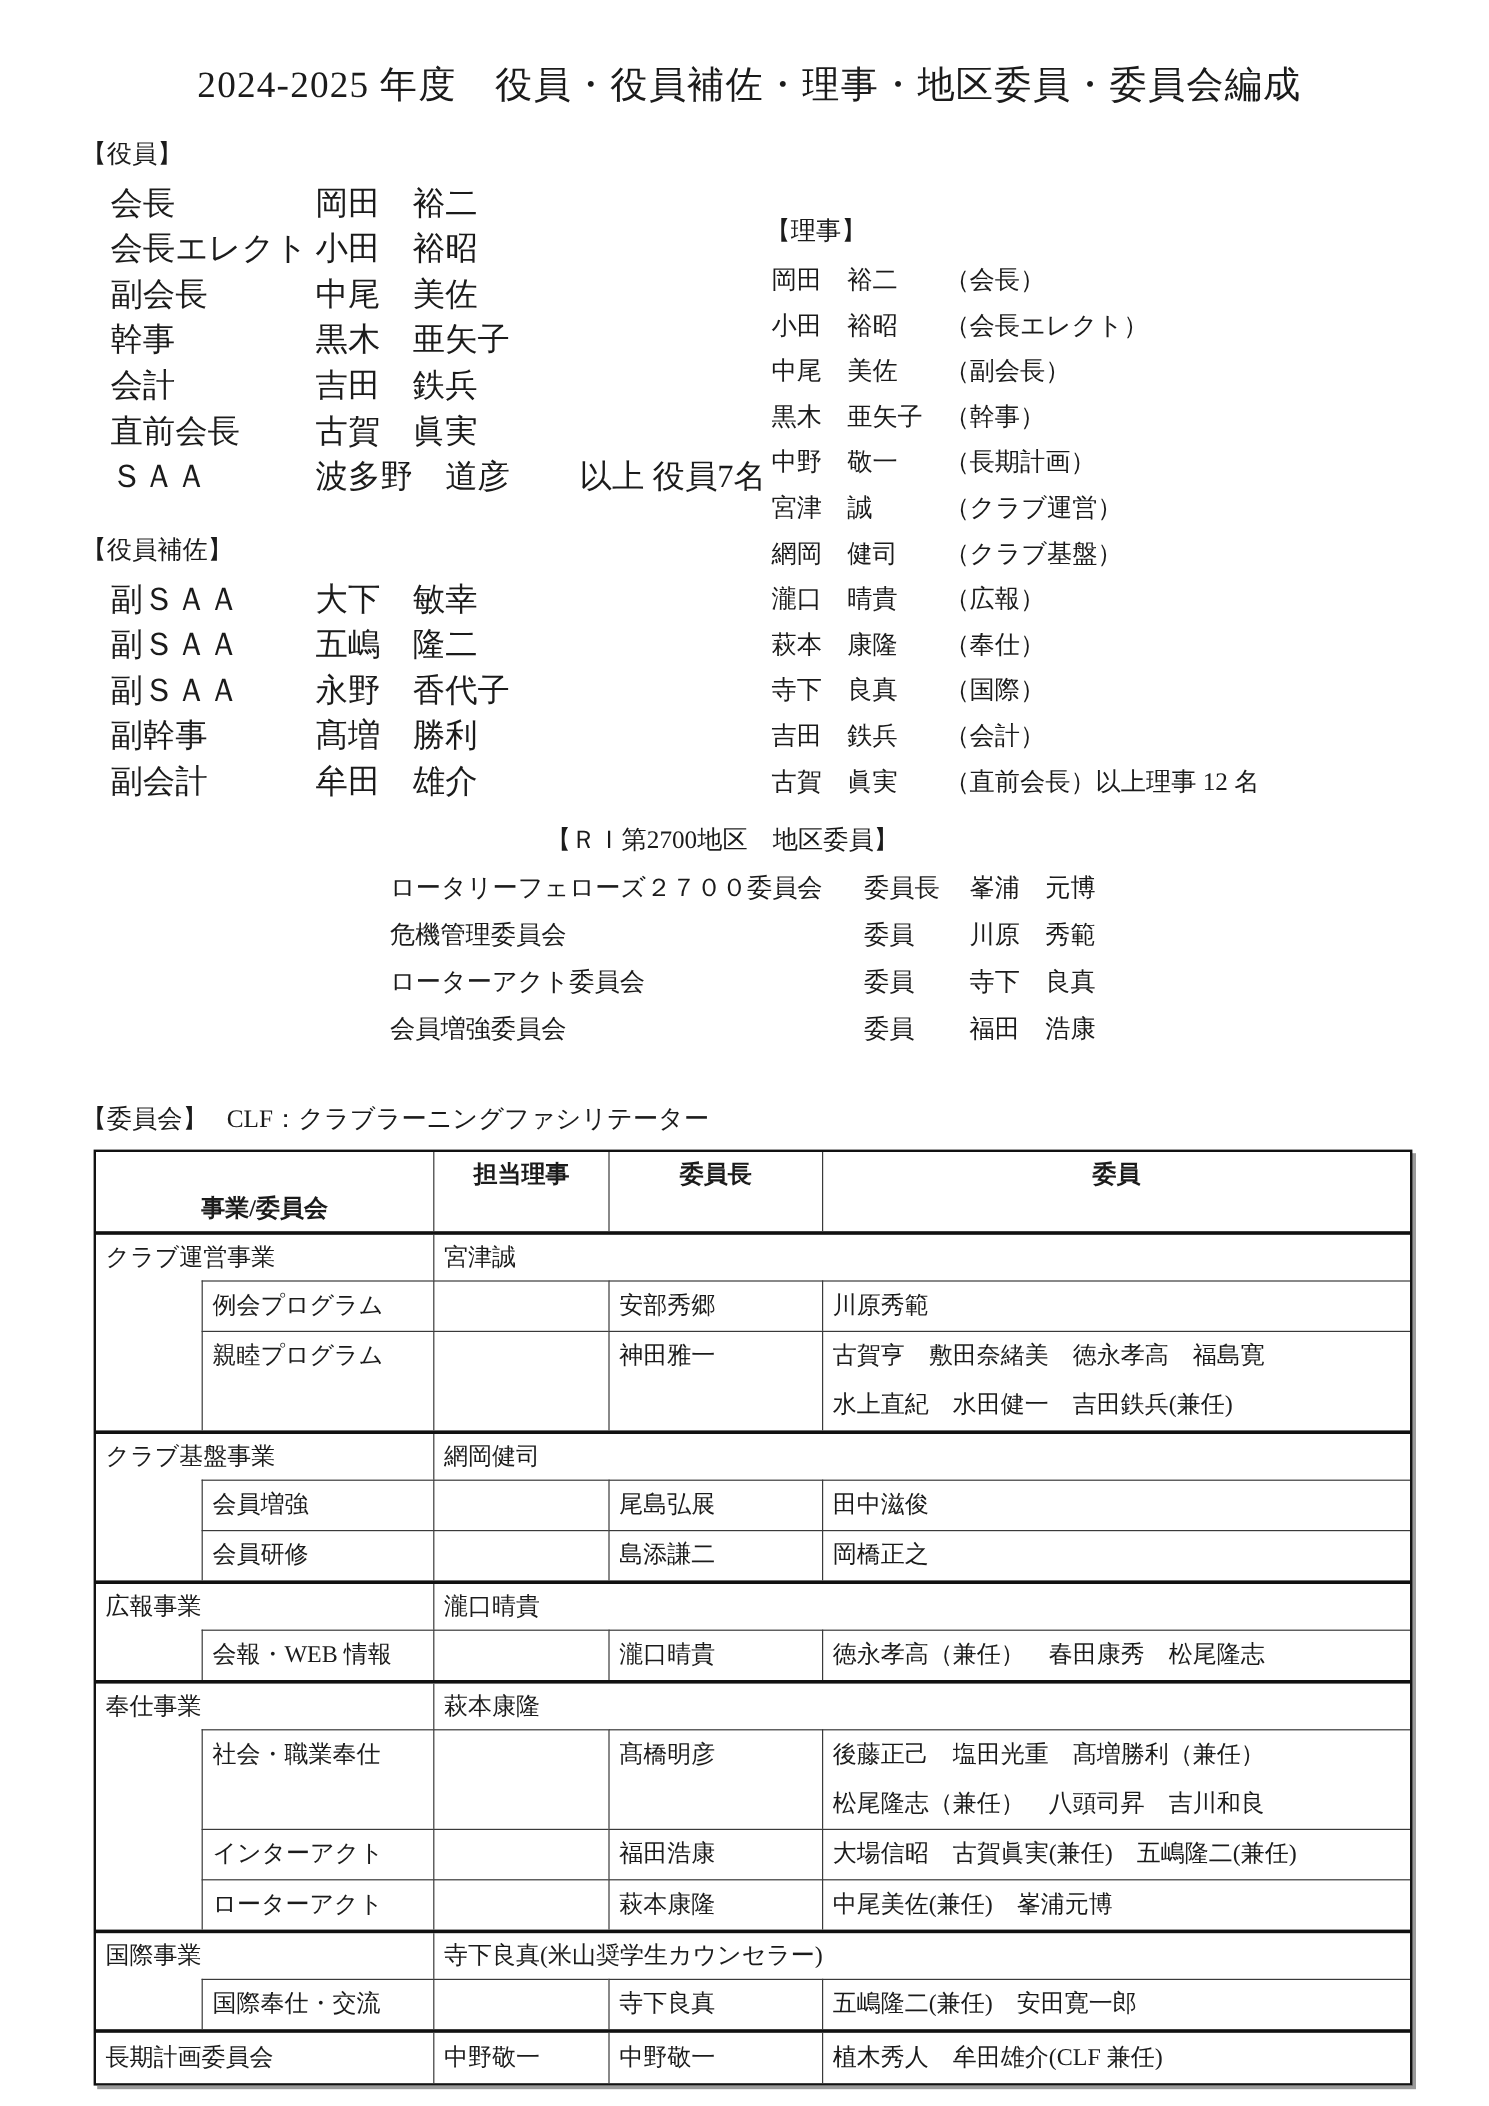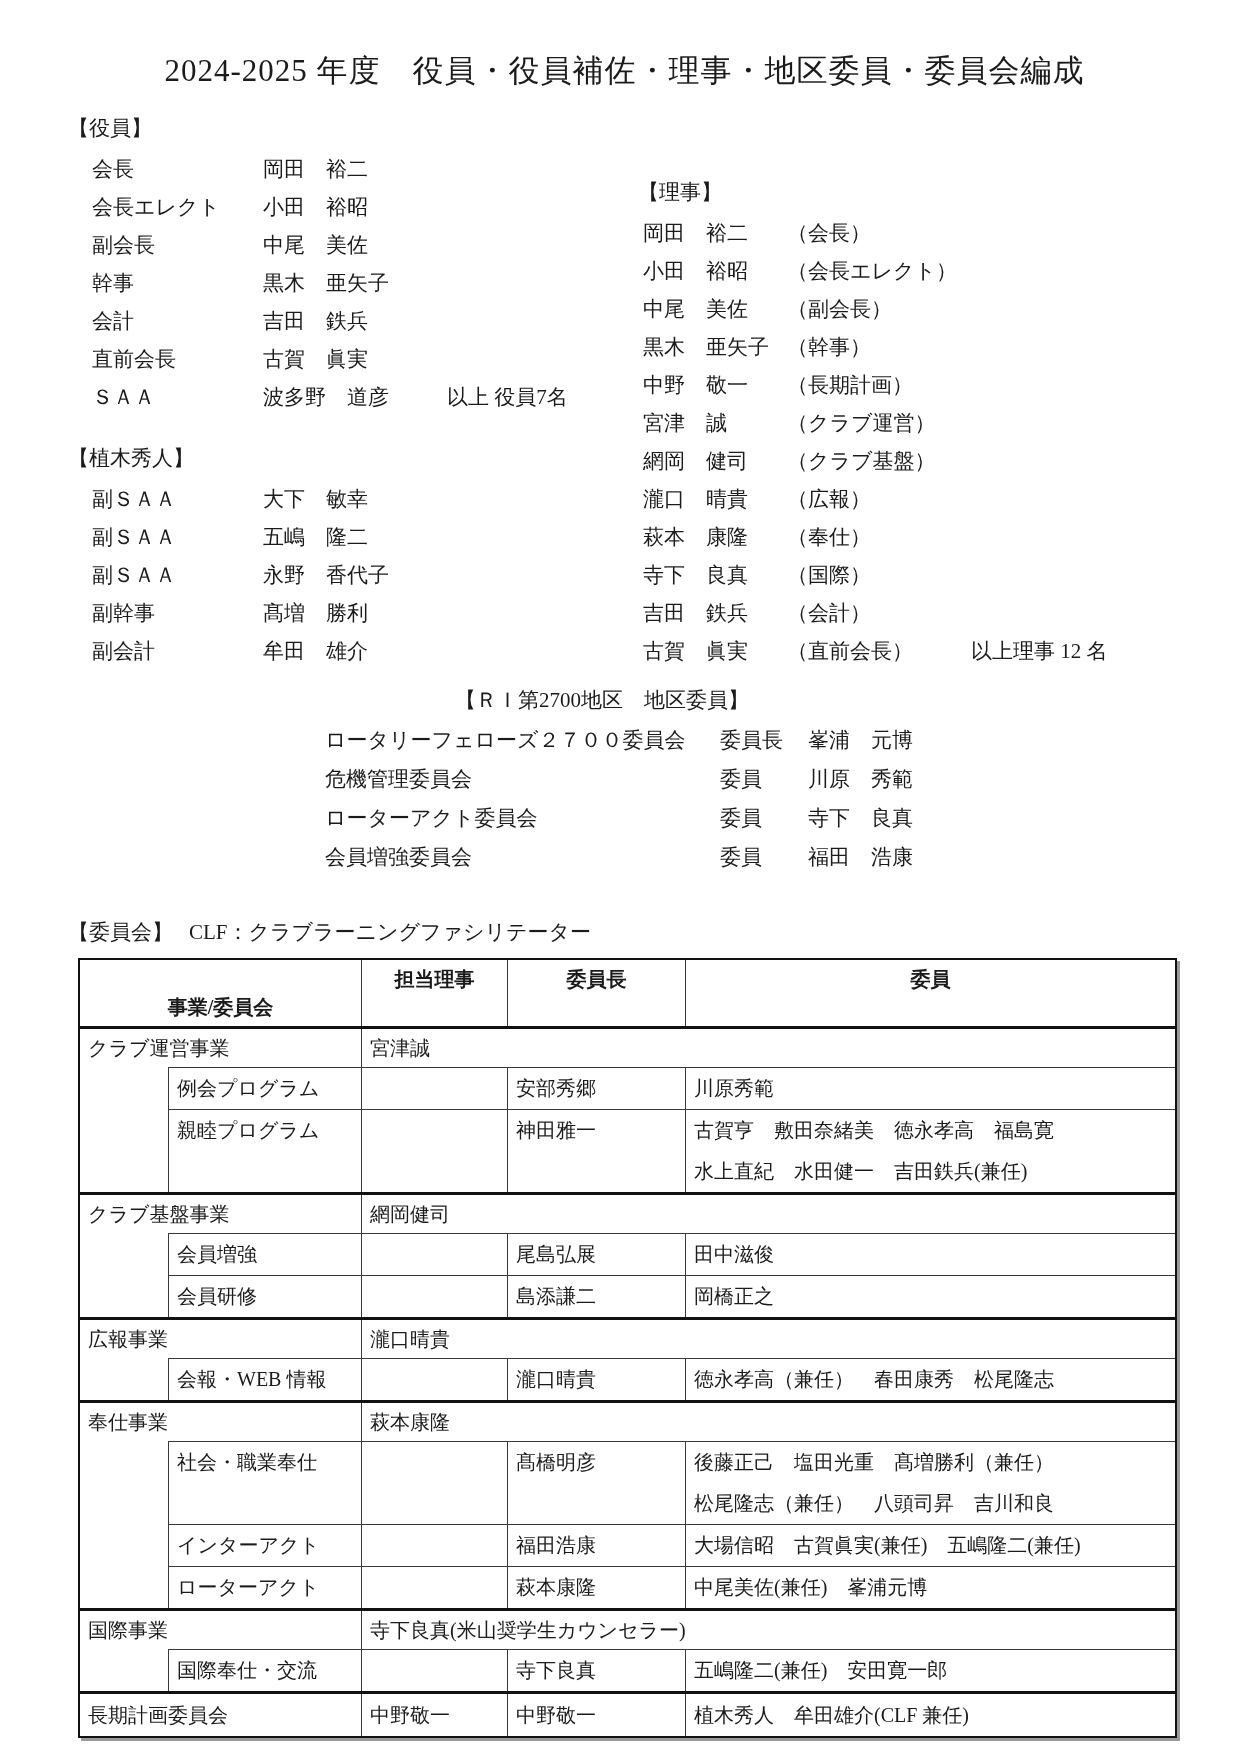--- a/index.html
+++ b/index.html
@@ -16,31 +16,31 @@
     text-align:center; font-size:31px; font-weight:500;
     letter-spacing:1px; margin-bottom:22px; white-space:nowrap;
   }
 
   
   .top-cols { display:flex; align-items:flex-end; }
   .col-left { width:570px; flex:none; }
   .col-right { flex:1; }
   .sec-heading { font-size:21px; margin-bottom:8px; white-space:nowrap; }
 
-  .orow { display:flex; align-items:center; height:38px; padding-left:24px; font-size:21px; white-space:nowrap; }
+  .orow { display:flex; align-items:center; height:38px; padding-left:24px; font-size:27px; white-space:nowrap; }
   .orow .role { width:171px; flex:none; }
   .orow .name { }
   .orow .note { margin-left:58px; }
 
   .sub-heading { margin-top:28px; }
 
   .drow { display:flex; align-items:center; height:38px; padding-left:5px; font-size:21px; white-space:nowrap; }
   .drow .dname { width:144px; flex:none; }
   .drow .drole { }
-  .drow .dnote { margin-left:58px; }
+  .drow .dnote { }
 
   
   .district { margin-top:16px; }
   .district-heading { font-size:21px; margin-left:387px; white-space:nowrap; }
   .district-rows { margin-top:6px; }
   .xrow { display:flex; align-items:center; height:39px; margin-left:257px; font-size:21px; white-space:nowrap; }
   .xrow .xcom { width:395px; flex:none; }
   .xrow .xrole { width:88px; flex:none; }
   .xrow .xname { }
 
@@ -119,21 +119,21 @@
       <div class="orow">
         <span class="role">直前会長</span>
         <span class="name">古賀　眞実</span>
       </div>
       <div class="orow">
         <span class="role">ＳＡＡ</span>
         <span class="name">波多野　道彦</span>
         <span class="note">以上 役員7名</span>
       </div>
 
-      <div class="sec-heading sub-heading">【植木秀人】</div>
+      <div class="sec-heading sub-heading">【役員補佐】</div>
 
       <div class="orow">
         <span class="role">副ＳＡＡ</span>
         <span class="name">大下　敏幸</span>
       </div>
       <div class="orow">
         <span class="role">副ＳＡＡ</span>
         <span class="name">五嶋　隆二</span>
       </div>
       <div class="orow">

